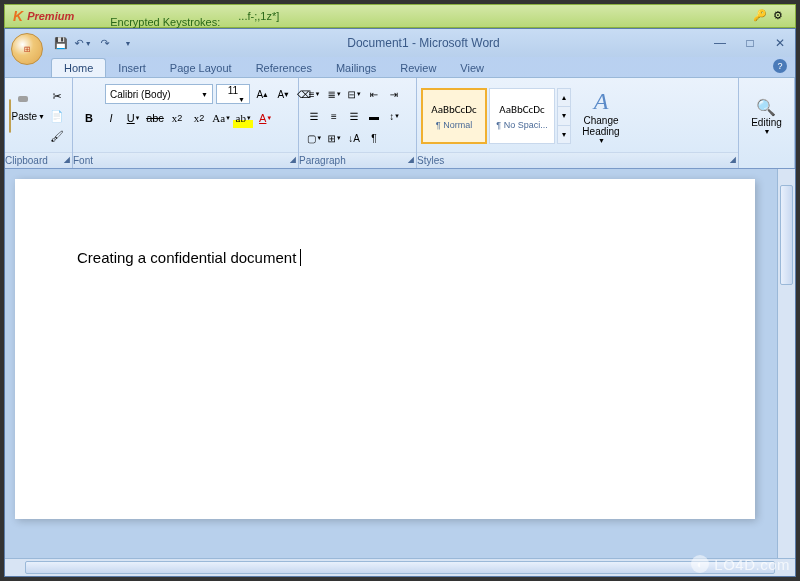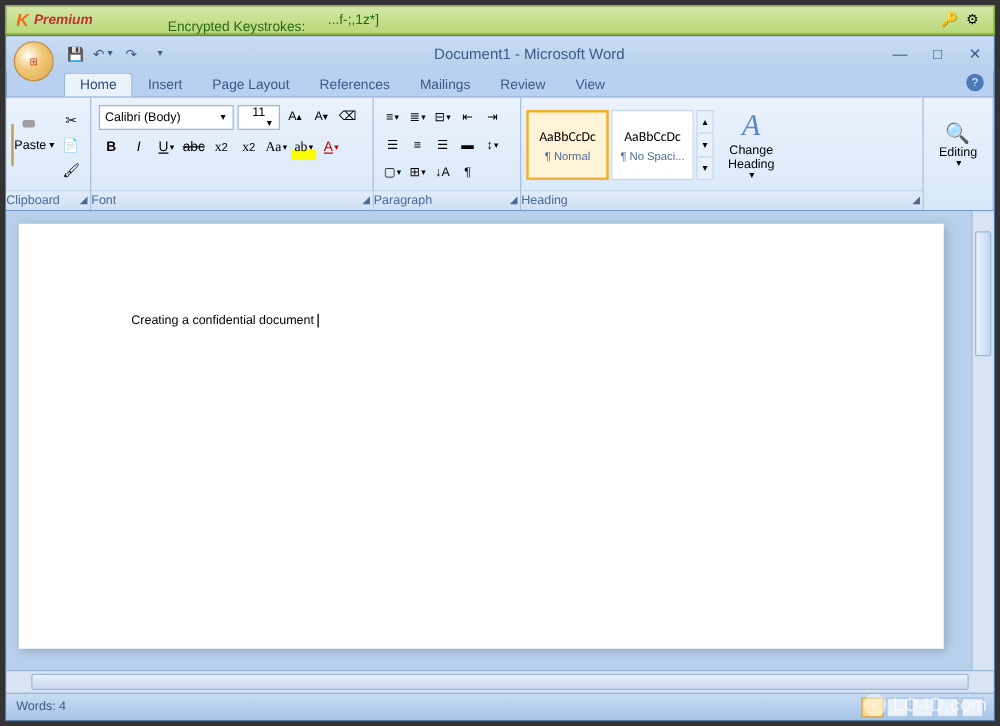--- a/index.html
+++ b/index.html
@@ -10,21 +10,21 @@
     .keyscrambler-bar {
       height: 24px;
       background: linear-gradient(to bottom, #d4e8a8, #b8d878);
       display: flex;
       align-items: center;
       padding: 0 8px;
       font-size: 11px;
       border: 1px solid #8ab040;
     }
     .ks-logo { color: #e87020; font-weight: bold; font-style: italic; margin-right: 4px; font-size: 14px; }
-    .ks-premium { color: #c03030; font-style: italic; font-weight: bold; margin-right: 60px; }
+    .ks-premium { color: #c03030; font-style: italic; font-weight: bold; margin-right: 36px; }
     .ks-label { color: #2a6818; margin-top: 12px; }
     .ks-value { color: #2a6818; margin-left: 18px; }
     .ks-icons { margin-left: auto; display: flex; gap: 6px; }
     .ks-icon { width: 14px; height: 14px; display: inline-block; }
     
     .word-window {
       background: linear-gradient(to bottom, #b8d0f0, #c8dcf4);
       border: 1px solid #5a7ba8;
       height: calc(100% - 24px);
       display: flex;
@@ -95,21 +95,21 @@
     .launcher { position: absolute; right: 2px; top: 2px; font-size: 8px; color: #4a6a98; }
     
     .clipboard-group { width: 68px; }
     .paste-btn { display: flex; flex-direction: row; align-items: center; width: 36px; cursor: pointer; }
     .paste-icon { width: 28px; height: 34px; background: linear-gradient(to bottom, #f8e8b0, #e8d090); border: 1px solid #c0a050; border-radius: 3px; position: relative; }
     .paste-icon::before { content: ''; position: absolute; top: -4px; left: 8px; width: 10px; height: 6px; background: #a0a0a0; border-radius: 2px; }
     .clip-mini { display: flex; flex-direction: column; gap: 4px; margin-left: 4px; }
     .mini-btn { width: 16px; height: 16px; display: flex; align-items: center; justify-content: center; cursor: pointer; font-size: 11px; }
     
     .font-group { width: 226px; }
-    .font-row1 { display: flex; gap: 3px; align-items: flex-start; margin-bottom: 4px; }
+    .font-row1 { display: flex; gap: 3px; align-items: center; margin-bottom: 4px; margin-left: 26px; }
     .font-select { height: 20px; border: 1px solid #9ab8d8; background: white; font-size: 10px; padding: 0 4px; display: flex; align-items: center; }
     .font-name { width: 108px; }
     .font-size { width: 34px; flex-direction: column; }
     .font-mini { width: 18px; height: 18px; border: 1px solid transparent; display: flex; align-items: center; justify-content: center; font-size: 10px; cursor: pointer; }
     .font-row2 { display: flex; gap: 2px; align-items: center; }
     .fb { width: 20px; height: 20px; display: flex; align-items: center; justify-content: center; cursor: pointer; font-size: 11px; font-family: 'Times New Roman', serif; }
     
     .para-group { width: 118px; }
     .para-rows { display: flex; flex-direction: column; gap: 4px; }
     .para-row { display: flex; gap: 2px; }
@@ -130,21 +130,21 @@
     .editing-btn { display: flex; flex-direction: column; align-items: center; cursor: pointer; width: 48px; }
     
     .doc-area {
       flex: 1;
       background: #b8d0ec;
       display: flex;
       position: relative;
       overflow: hidden;
     }
     .doc-scroll { flex: 1; background: #b8d0ec; position: relative; padding: 10px 0 0 10px; }
-    .page { width: calc(100% - 40px); height: 340px; background: white; box-shadow: 2px 2px 8px rgba(0,0,0,0.2); padding: 70px 90px; font-size: 10px; font-family: Calibri, sans-serif; }
+    .page { width: calc(100% - 40px); height: 340px; background: white; box-shadow: 2px 2px 8px rgba(0,0,0,0.2); padding: 70px 62px; font-size: 15px; font-family: Calibri, sans-serif; }
     .cursor-line { display: inline-block; border-right: 1px solid black; animation: blink 1s infinite; }
     @keyframes blink { 50% { border-color: transparent; } }
     .vscroll { position: absolute; right: 0; top: 0; bottom: 0; width: 18px; background: #d8e4f4; border-left: 1px solid #9ab8d8; }
     .vscroll-thumb { position: absolute; top: 16px; left: 2px; right: 2px; height: 100px; background: linear-gradient(to right, #e8f0fc, #c8d8f0); border: 1px solid #9ab8d8; border-radius: 2px; }
     .hscroll { height: 18px; background: #d8e4f4; border-top: 1px solid #9ab8d8; position: relative; }
     .hscroll-thumb { position: absolute; left: 20px; right: 20px; top: 2px; bottom: 2px; background: linear-gradient(to bottom, #e8f0fc, #c8d8f0); border: 1px solid #9ab8d8; border-radius: 2px; }
     
     .status-bar {
       height: 22px;
       background: linear-gradient(to bottom, #c8dcf4, #a8c4e8);
@@ -311,21 +311,21 @@
               <span class="gs-btn">▾</span>
               <span class="gs-btn" style="border:none">▾</span>
             </div>
             <div class="change-styles">
               <span class="cs-icon">A</span>
               <span style="text-align:center; line-height:1.1">Change Heading</span>
               <span class="dd">▼</span>
             </div>
           </div>
         </div>
-        <div class="group-label"><span>Heading</span><span class="launcher">◢</span></div>
+        <div class="group-label"><span>Styles</span><span class="launcher">◢</span></div>
       </div>
 
       <div class="ribbon-group editing-group">
         <div class="group-content">
           <div class="editing-btn">
             <span style="font-size:16px">🔍</span>
             <span>Editing</span>
             <span class="dd">▼</span>
           </div>
         </div>
@@ -341,31 +341,19 @@
       </div>
       <div class="vscroll">
         <div class="vscroll-thumb"></div>
       </div>
     </div>
 
     <div class="hscroll">
       <div class="hscroll-thumb"></div>
     </div>
 
-    <div class="status-bar">
-      <div class="status-left">
-        <span><span>Words:</span> <span>4</span></span>
-      </div>
-      <div class="status-right">
-        <span class="view-btn active"></span>
-        <span class="view-btn"></span>
-        <span class="view-btn"></span>
-        <span class="view-btn"></span>
-        <span class="view-btn"></span>
-      </div>
-    </div>
   </div>
 </div>
 
 <div class="watermark">
   <span class="wm-icon">◐</span>
   <span>LO4D.com</span>
 </div>
 
 </body></html>

